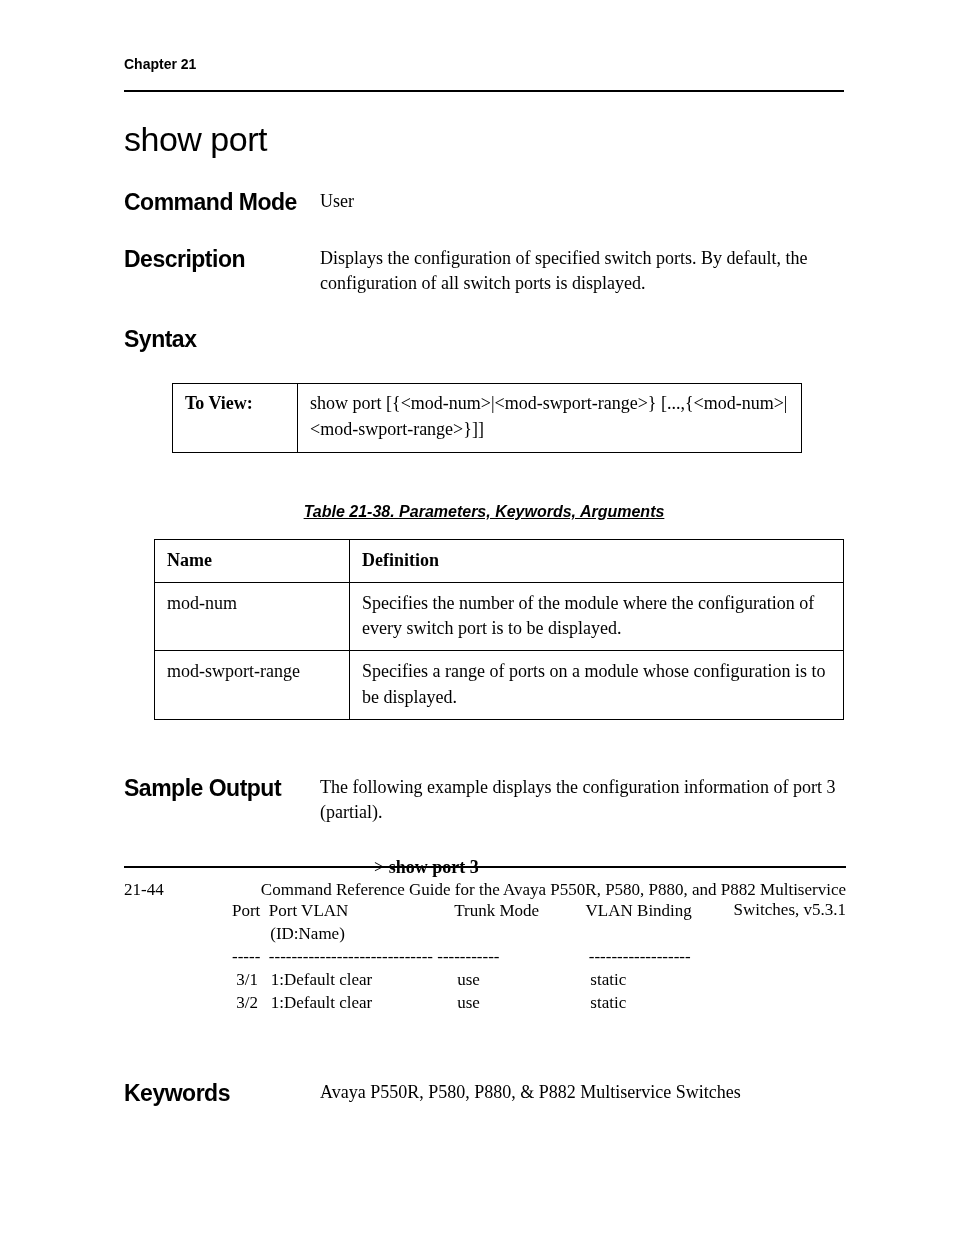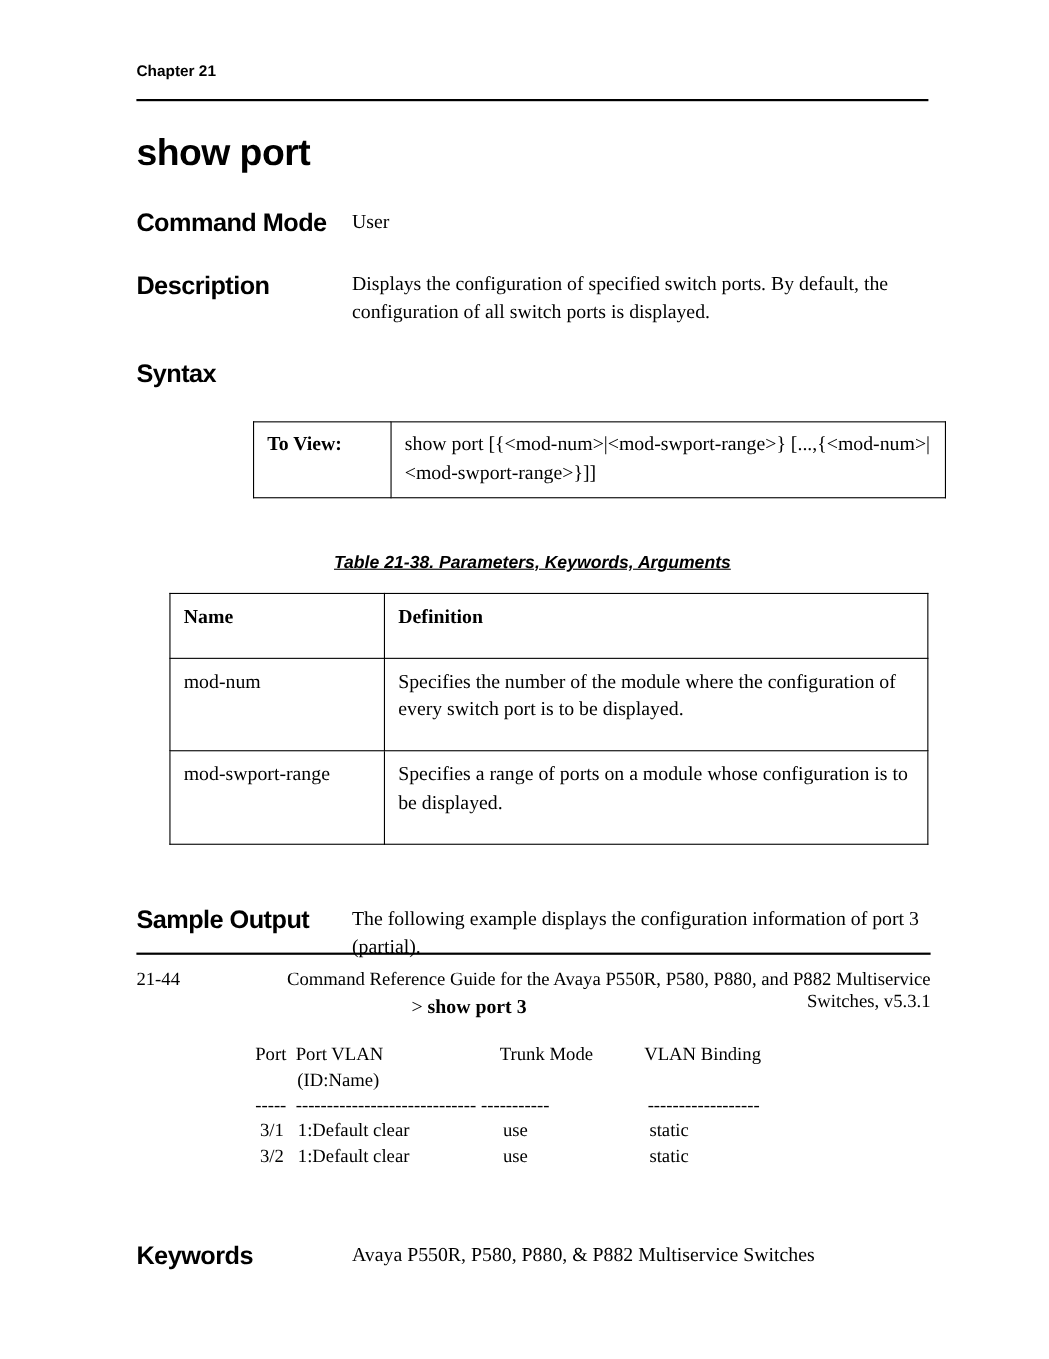--- a/index.html
+++ b/index.html
@@ -31,21 +31,21 @@
     font-size: 14px;
   }
   .head-rule {
     border: none;
     border-top: 2px solid #000;
     margin-top: 18px;
     margin-bottom: 0;
   }
   .title {
     font-family: "Helvetica Neue", "Arial Black", Arial, sans-serif;
-    font-weight: 700;
+    font-weight: 400;
     font-size: 34px;
     margin-top: 28px;
     margin-bottom: 0;
     letter-spacing: -0.5px;
   }
   .row {
     display: flex;
     align-items: flex-start;
     margin-top: 30px;
   }
@@ -56,21 +56,21 @@
     width: 196px;
     flex: 0 0 196px;
     letter-spacing: -0.5px;
   }
   .row .value {
     flex: 1 1 auto;
     line-height: 1.4;
   }
   .syntax-table {
     margin-top: 30px;
-    margin-left: 106px;
+    margin-left: 48px;
     margin-right: 0;
     border-collapse: collapse;
     width: calc(100% - 90px);
   }
   .syntax-table td {
     border: 1px solid #000;
     padding: 7px 12px 10px 12px;
     vertical-align: top;
     line-height: 1.4;
   }
@@ -89,21 +89,21 @@
     margin-bottom: 18px;
     text-decoration: underline;
   }
   .params-table {
     margin-left: 30px;
     border-collapse: collapse;
     width: calc(100% - 30px);
   }
   .params-table th, .params-table td {
     border: 1px solid #000;
-    padding: 8px 12px 25px 12px;
+    padding: 8px 12px 9px 12px;
     text-align: left;
     vertical-align: top;
     line-height: 1.4;
   }
   .params-table th {
     font-weight: 700;
   }
   .params-table td.name-col {
     width: 170px;
   }

